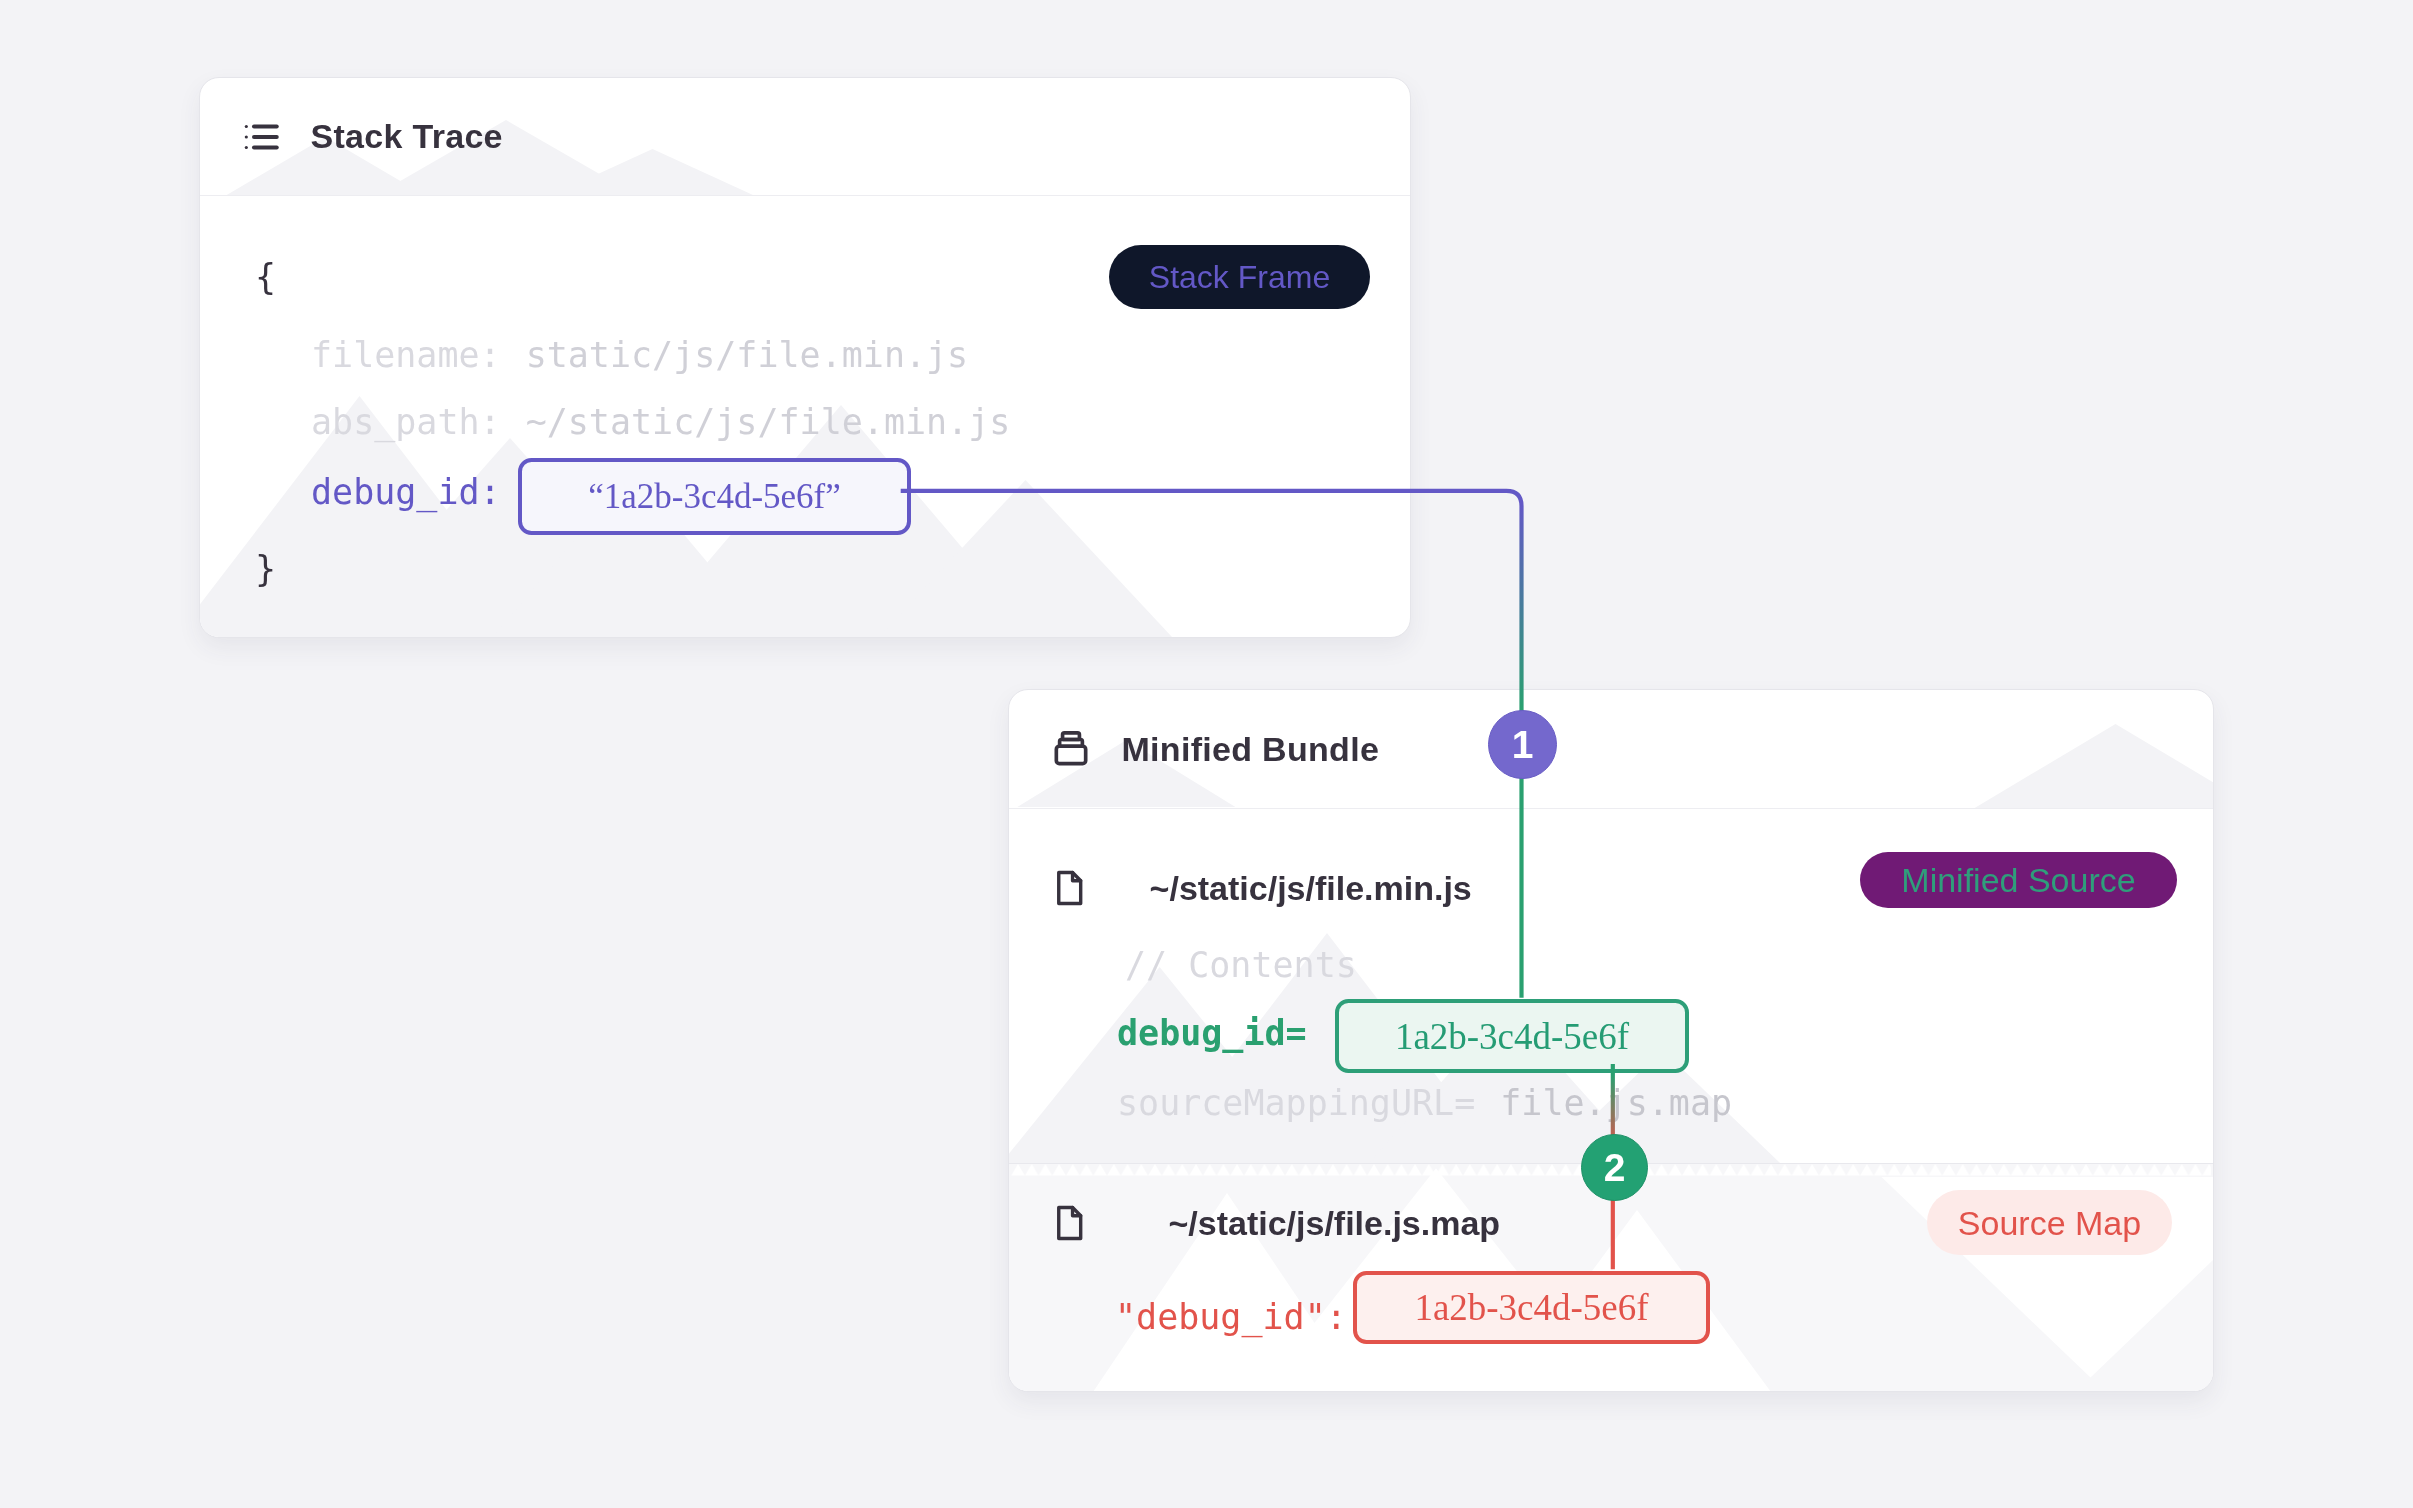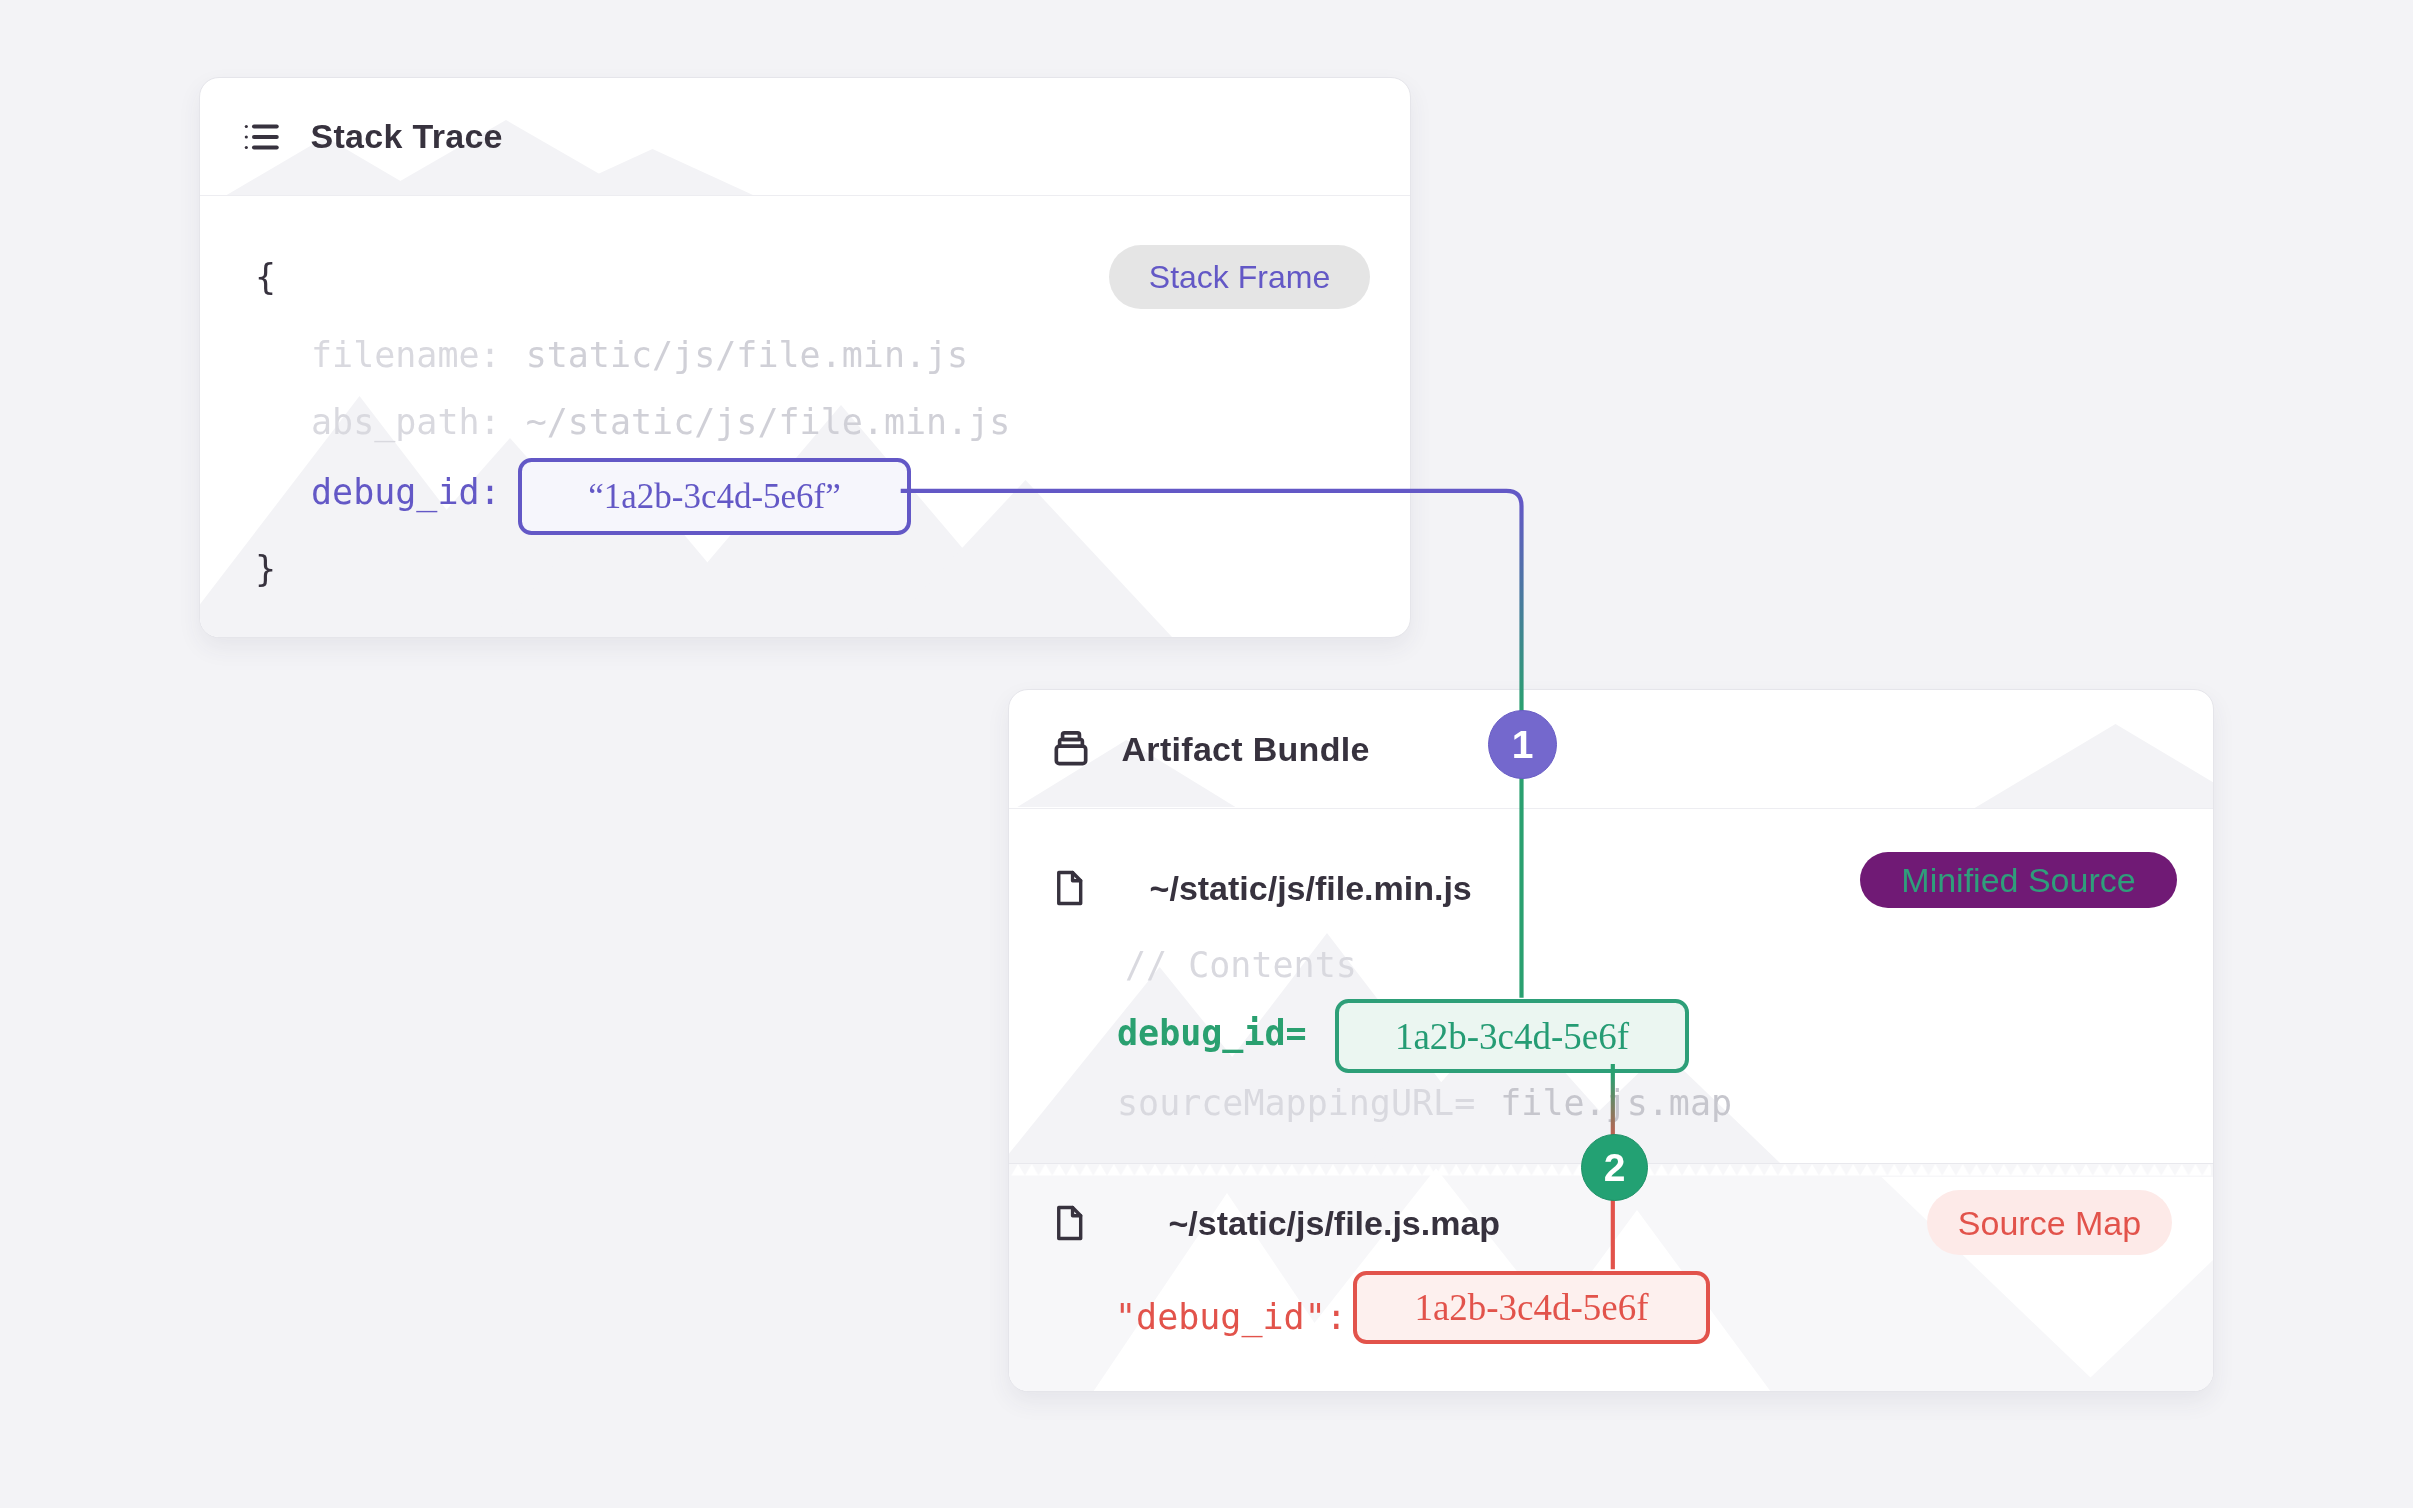--- a/index.html
+++ b/index.html
@@ -43,21 +43,21 @@
   .gray2 { color:#d0d0d7;text-align:center; }
   .gray3 { color:#c6c6cd; }
   .purple{ color:#6358c6; }
   .green { color:#2aa070;font-weight:bold; }
   .red   { color:#e2534b; }
 
   .badge {
     position:absolute; z-index:2; display:flex; align-items:center; justify-content:center;
     border-radius:37px; font-size:34px; line-height:1;
   }
-  #stack-frame-badge   { left:909px; top:167px; width:261px; height:64px; background:#e5e5e5; color:#6358c6; font-size:32px;}
+  #stack-frame-badge   { left:909px; top:167px; width:261px; height:64px; background:#0f172a; color:#6358c6; font-size:32px;}
   #minified-badge      { left:851px; top:162px; width:317px; height:56px; background:#701a75; color:#2f9e7b; }
   #sourcemap-badge     { left:918px; top:500px; width:245px; height:65px; background:#fdeae8; color:#e2534b; }
 
   .value-box {
     position:absolute; z-index:2; display:flex; align-items:center; justify-content:center;
     border-radius:13.4px; font-family:Liberation Serif, serif; line-height:1;
   }
   #st-debug-box { left:318px; top:380px; width:385px; height:69px; border:4.2px solid #6358c6; background:#f6f6fc; color:#6358c6; font-size:35px; }
   #ab-debug-box { left:326px; top:309px; width:346px; height:66px; border:4.2px solid #2d9f78; background:#ebf6f1; color:#259c74; font-size:37px; }
   #ab-red-box   { left:344px; top:581px; width:349px; height:65px; border:4.2px solid #e2534b; background:#fdf0ee; color:#e2534b; font-size:37px; }
@@ -151,21 +151,21 @@
     </div>
 
     <div class="card-header">
       <span class="hdr-icon">
         <svg width="44" height="44" viewBox="0 0 24 24" fill="none" stroke="#37323e" stroke-width="2" stroke-linejoin="round">
           <rect x="4" y="10.5" width="16" height="9.5" rx="1.6"></rect>
           <rect x="5.8" y="6.8" width="12.4" height="3.7" rx="1"></rect>
           <rect x="7.4" y="3.2" width="9.2" height="3.6" rx="1"></rect>
         </svg>
       </span>
-      <span class="card-title">Artifact Bundle</span>
+      <span class="card-title">Minified Bundle</span>
     </div>
 
     <div class="file-row" style="left:40px; top:198px;">
       <span class="file-icon">
         <svg width="39" height="42" viewBox="0 0 24 24" fill="none" stroke="#37323e" stroke-width="2.1" stroke-linejoin="round" stroke-linecap="round">
           <path d="M6 2.5 H14.5 L19.5 7.5 V21.5 H6 Z"></path>
           <path d="M14.5 2.5 V7.5 H19.5"></path>
         </svg>
       </span>
       <span>~/static/js/file.min.js</span>

